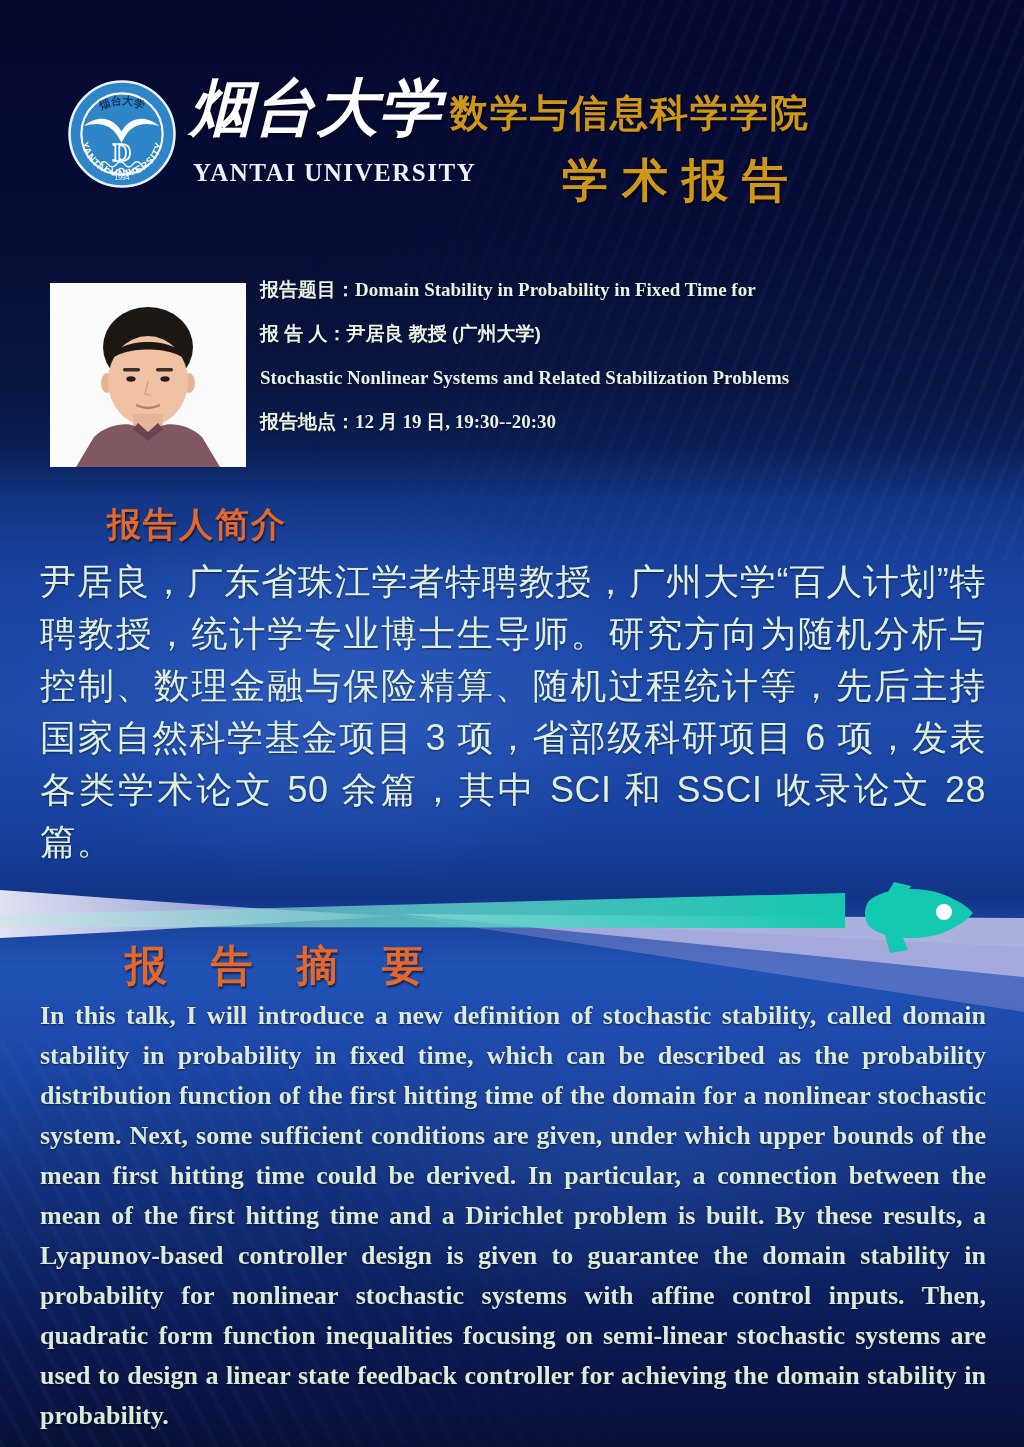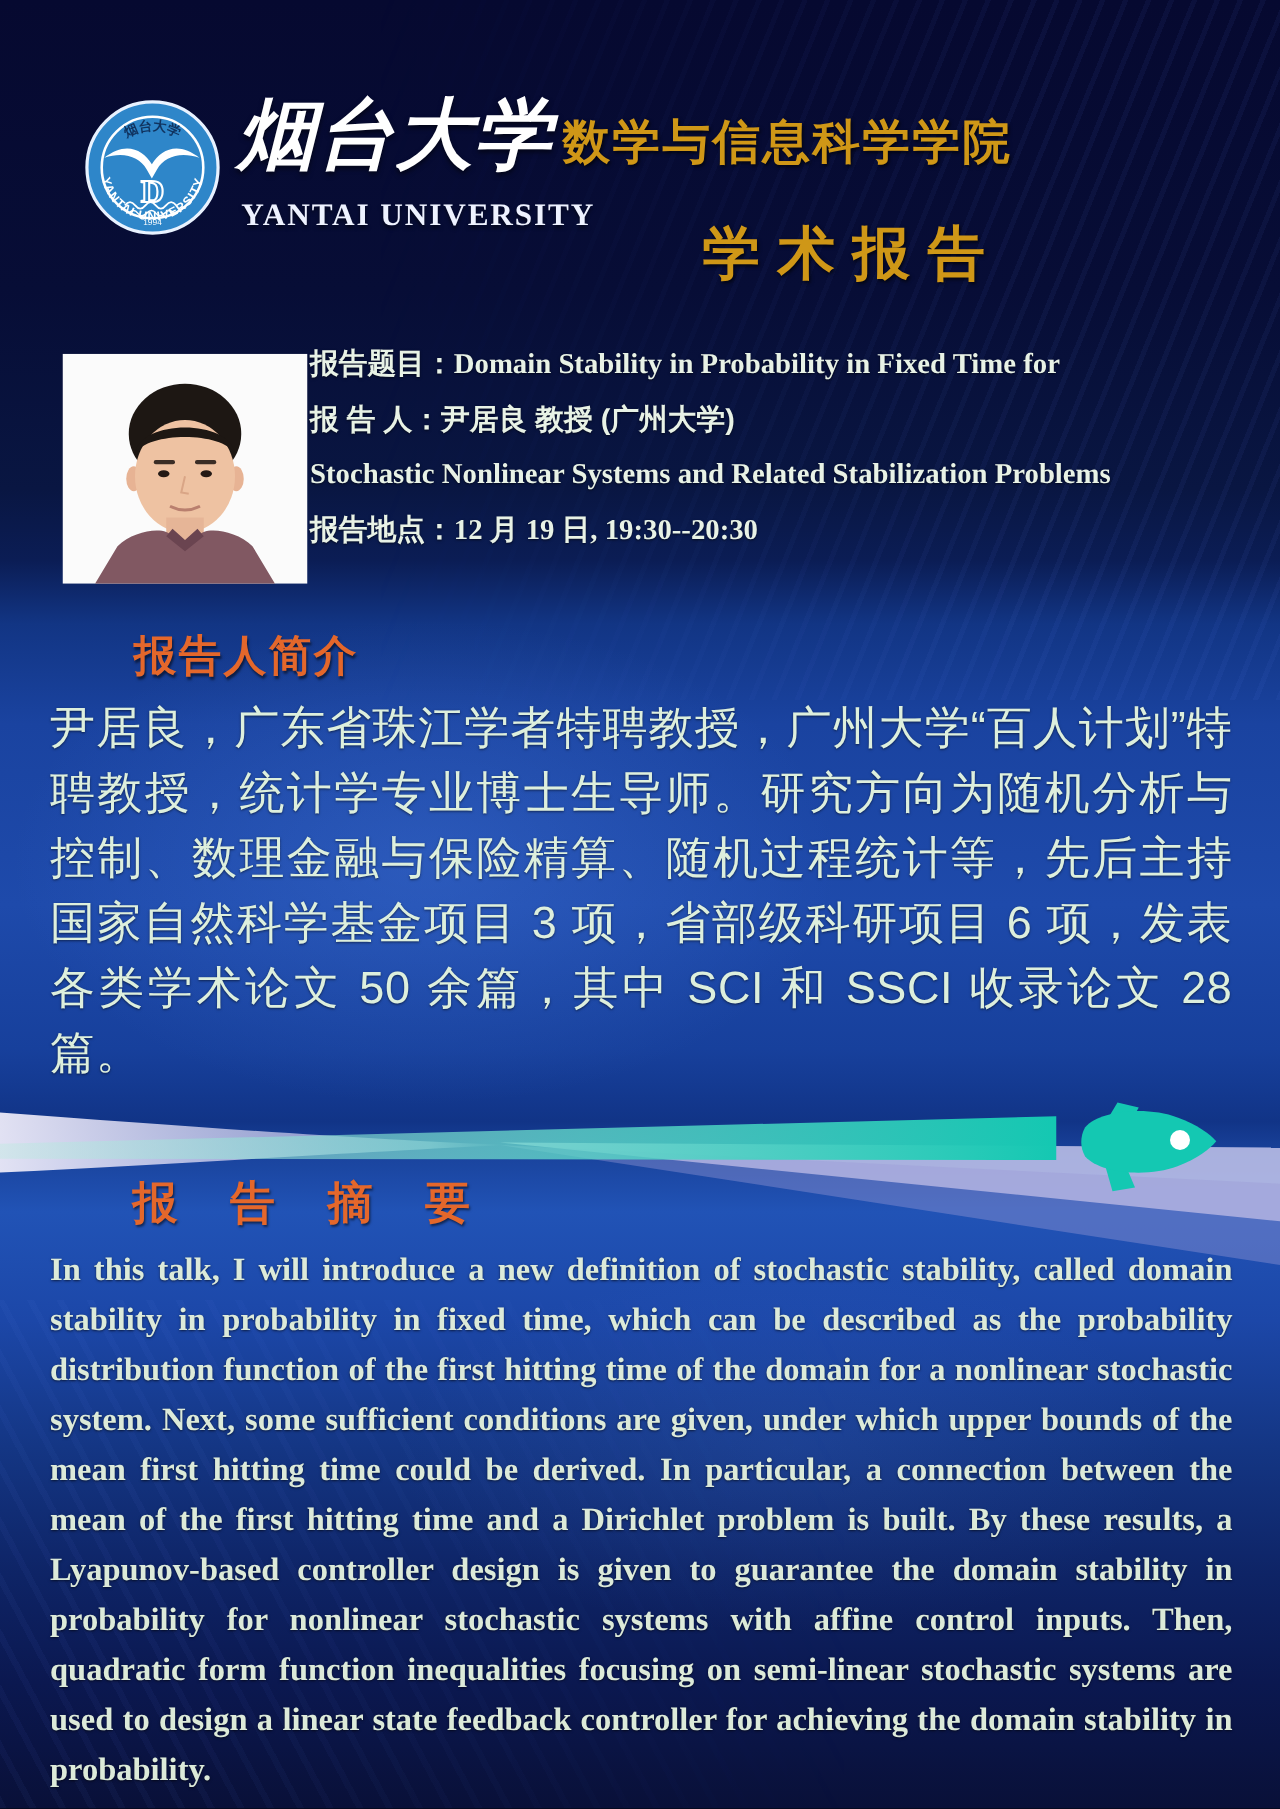--- a/index.html
+++ b/index.html
@@ -34,40 +34,40 @@
     font-family:"Liberation Serif","DejaVu Serif",serif; }
   .uni-en { position:absolute; left:193px; top:159px; width:260px;
     font-size:25px; font-weight:bold; letter-spacing:1.5px; color:#eef2ff;
     font-family:"Liberation Serif","DejaVu Serif",serif; white-space:nowrap;
     text-shadow:0 2px 3px rgba(0,0,0,.5); }
   .college { position:absolute; left:450px; top:88px; width:450px; 
     font-size:38px; font-weight:bold; color:#cf9717; letter-spacing:2px;
     text-shadow:1px 2px 3px rgba(0,0,0,.7); white-space:nowrap; }
   .event { position:absolute; left:450px; top:150px; width:450px; text-align:center;
     font-size:46px; font-weight:bold; color:#cf9717; letter-spacing:14px; text-indent:14px;
-    text-shadow:1px 2px 3px rgba(0,0,0,.7); white-space:nowrap;margin-top:22px; }
+    text-shadow:1px 2px 3px rgba(0,0,0,.7); white-space:nowrap; }
 
   
   .photo { position:absolute; left:50px; top:283px; width:196px; height:184px; }
-  .details { position:absolute; left:248px; top:268px; width:740px;
-    font-size:23px; font-weight:bold; line-height:44px; color:#e8f2e6;
+  .details { position:absolute; left:260px; top:268px; width:740px;
+    font-size:19px; font-weight:bold; line-height:44px; color:#e8f2e6;
     text-shadow:0 1px 2px rgba(0,0,0,.6); }
   .details .line { white-space:nowrap; }
   .details .en { font-family:"Liberation Serif","DejaVu Serif",serif; }
 
   .sec-head { position:absolute; font-weight:bold; color:#e4672b;
     text-shadow:1px 2px 2px rgba(0,0,0,.55); white-space:nowrap;margin-left:35px; }
   .intro-head { left:72px; top:502px; font-size:34px; letter-spacing:2px; }
   .bio-text { position:absolute; left:40px; top:556px; width:946px;
     font-size:36px; line-height:52px; letter-spacing:.5px; color:#ddefdd;
     text-align:justify; text-shadow:0 1px 2px rgba(0,0,0,.55); }
 
   .divider { position:absolute; left:0; top:852px; width:1024px; height:168px; }
 
-  .abs-head { left:71px; top:938px; font-size:36px; letter-spacing:16px; }
+  .abs-head { left:90px; top:938px; font-size:42px; letter-spacing:16px; }
   .abs-text { position:absolute; left:40px; top:996px; width:946px;
     font-size:26px; font-weight:bold; line-height:40px; color:#dcead9;
     font-family:Liberation Serif, serif; text-align:justify;
     text-shadow:0 1px 2px rgba(0,0,0,.6); }
 </style>
 </head>
 <body>
 
 <div class="poster">
 

